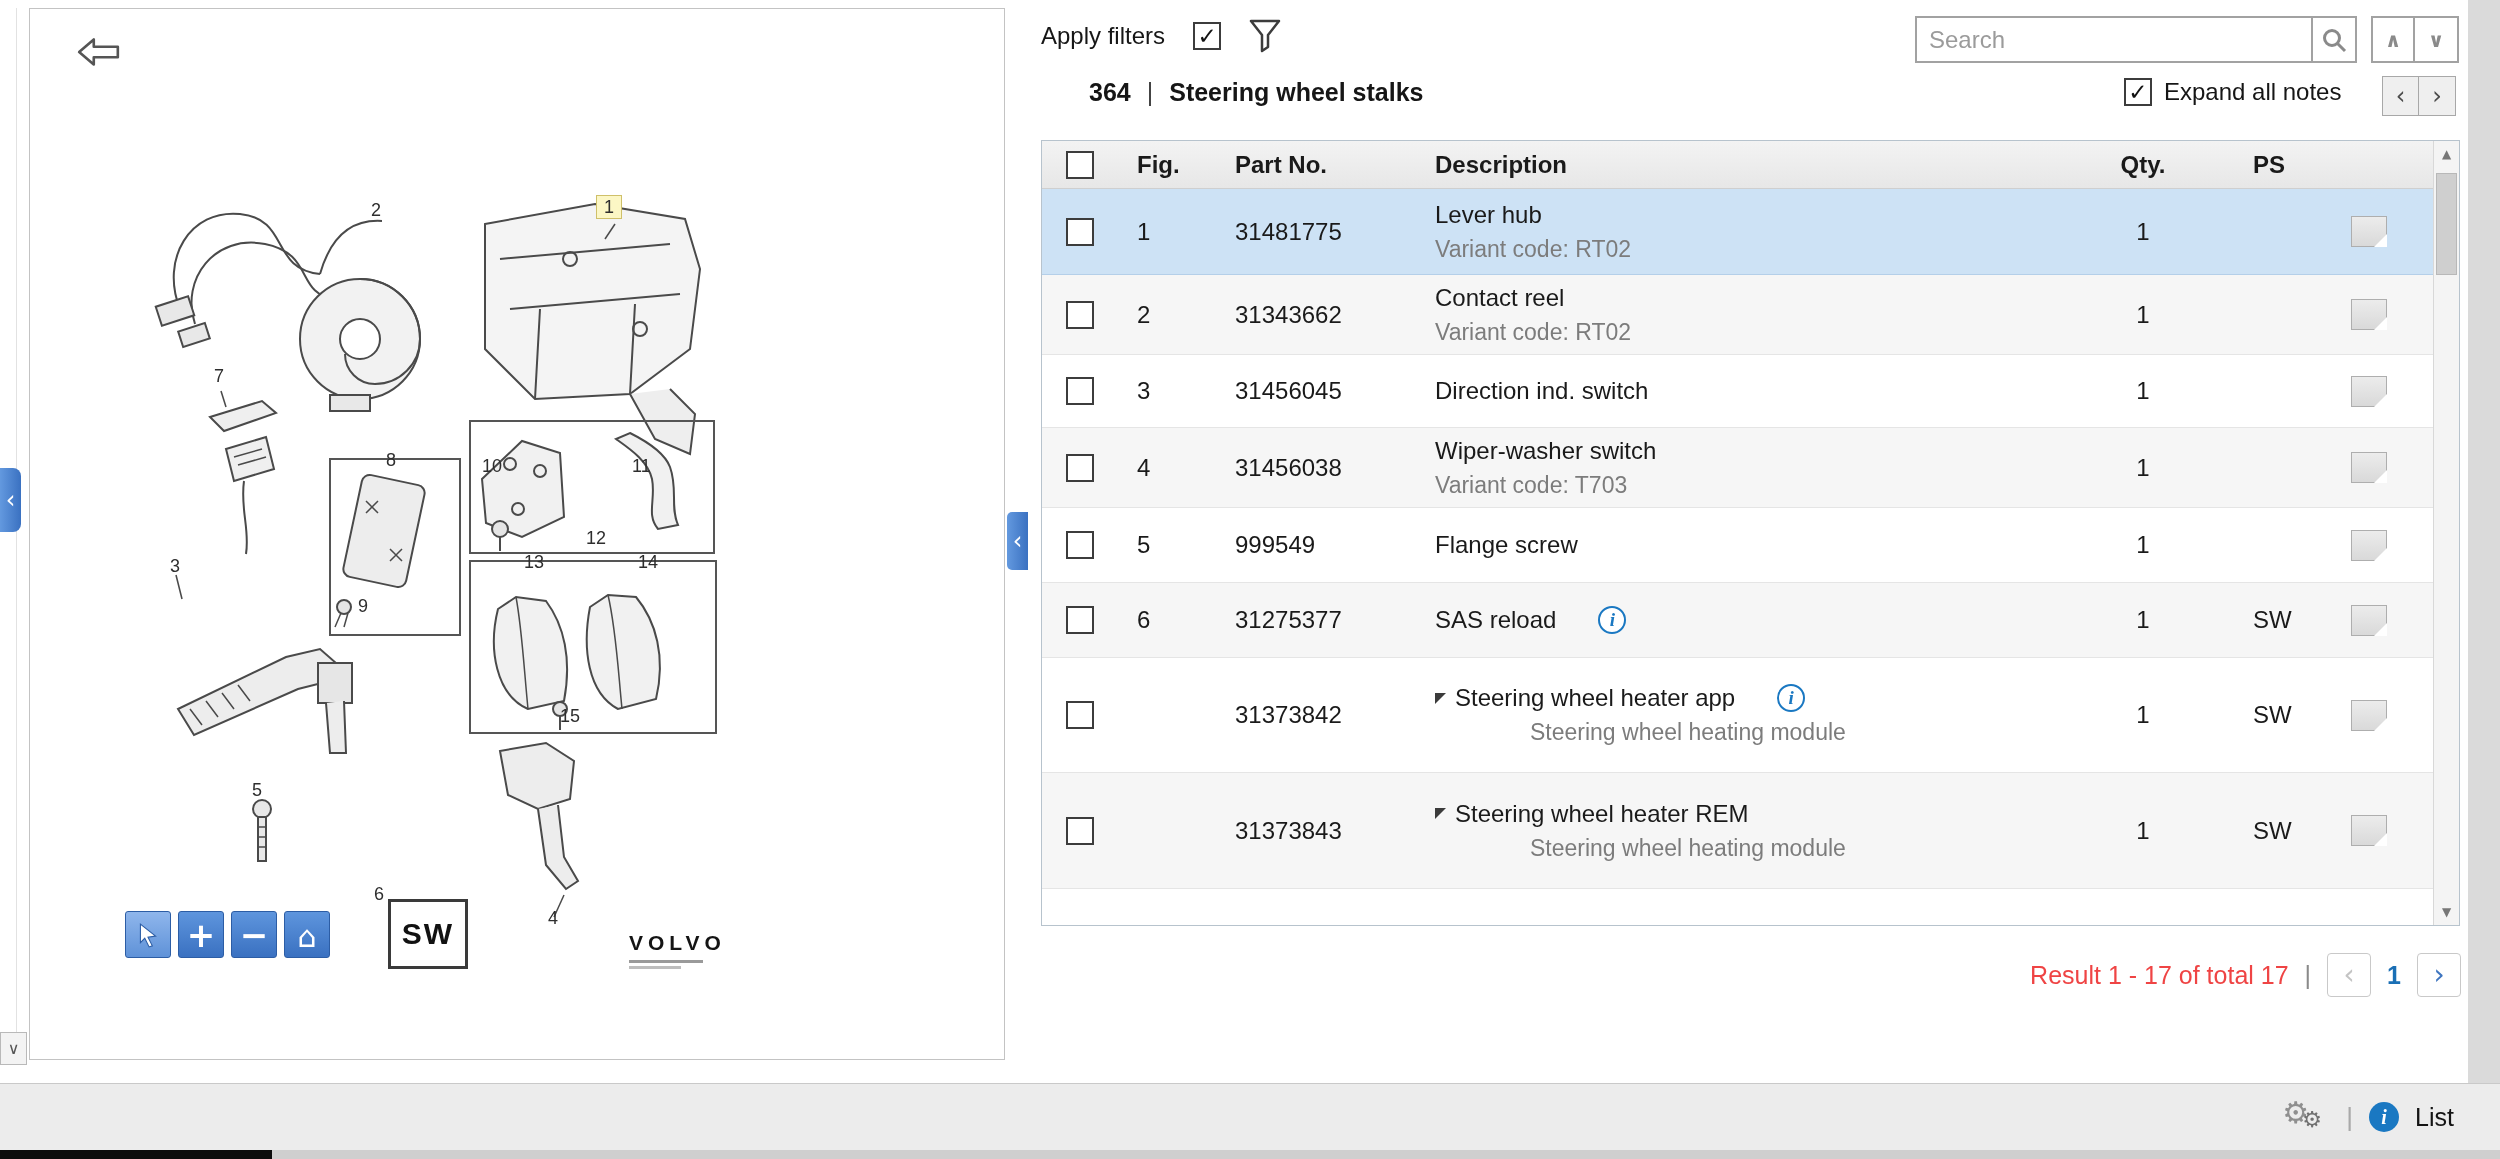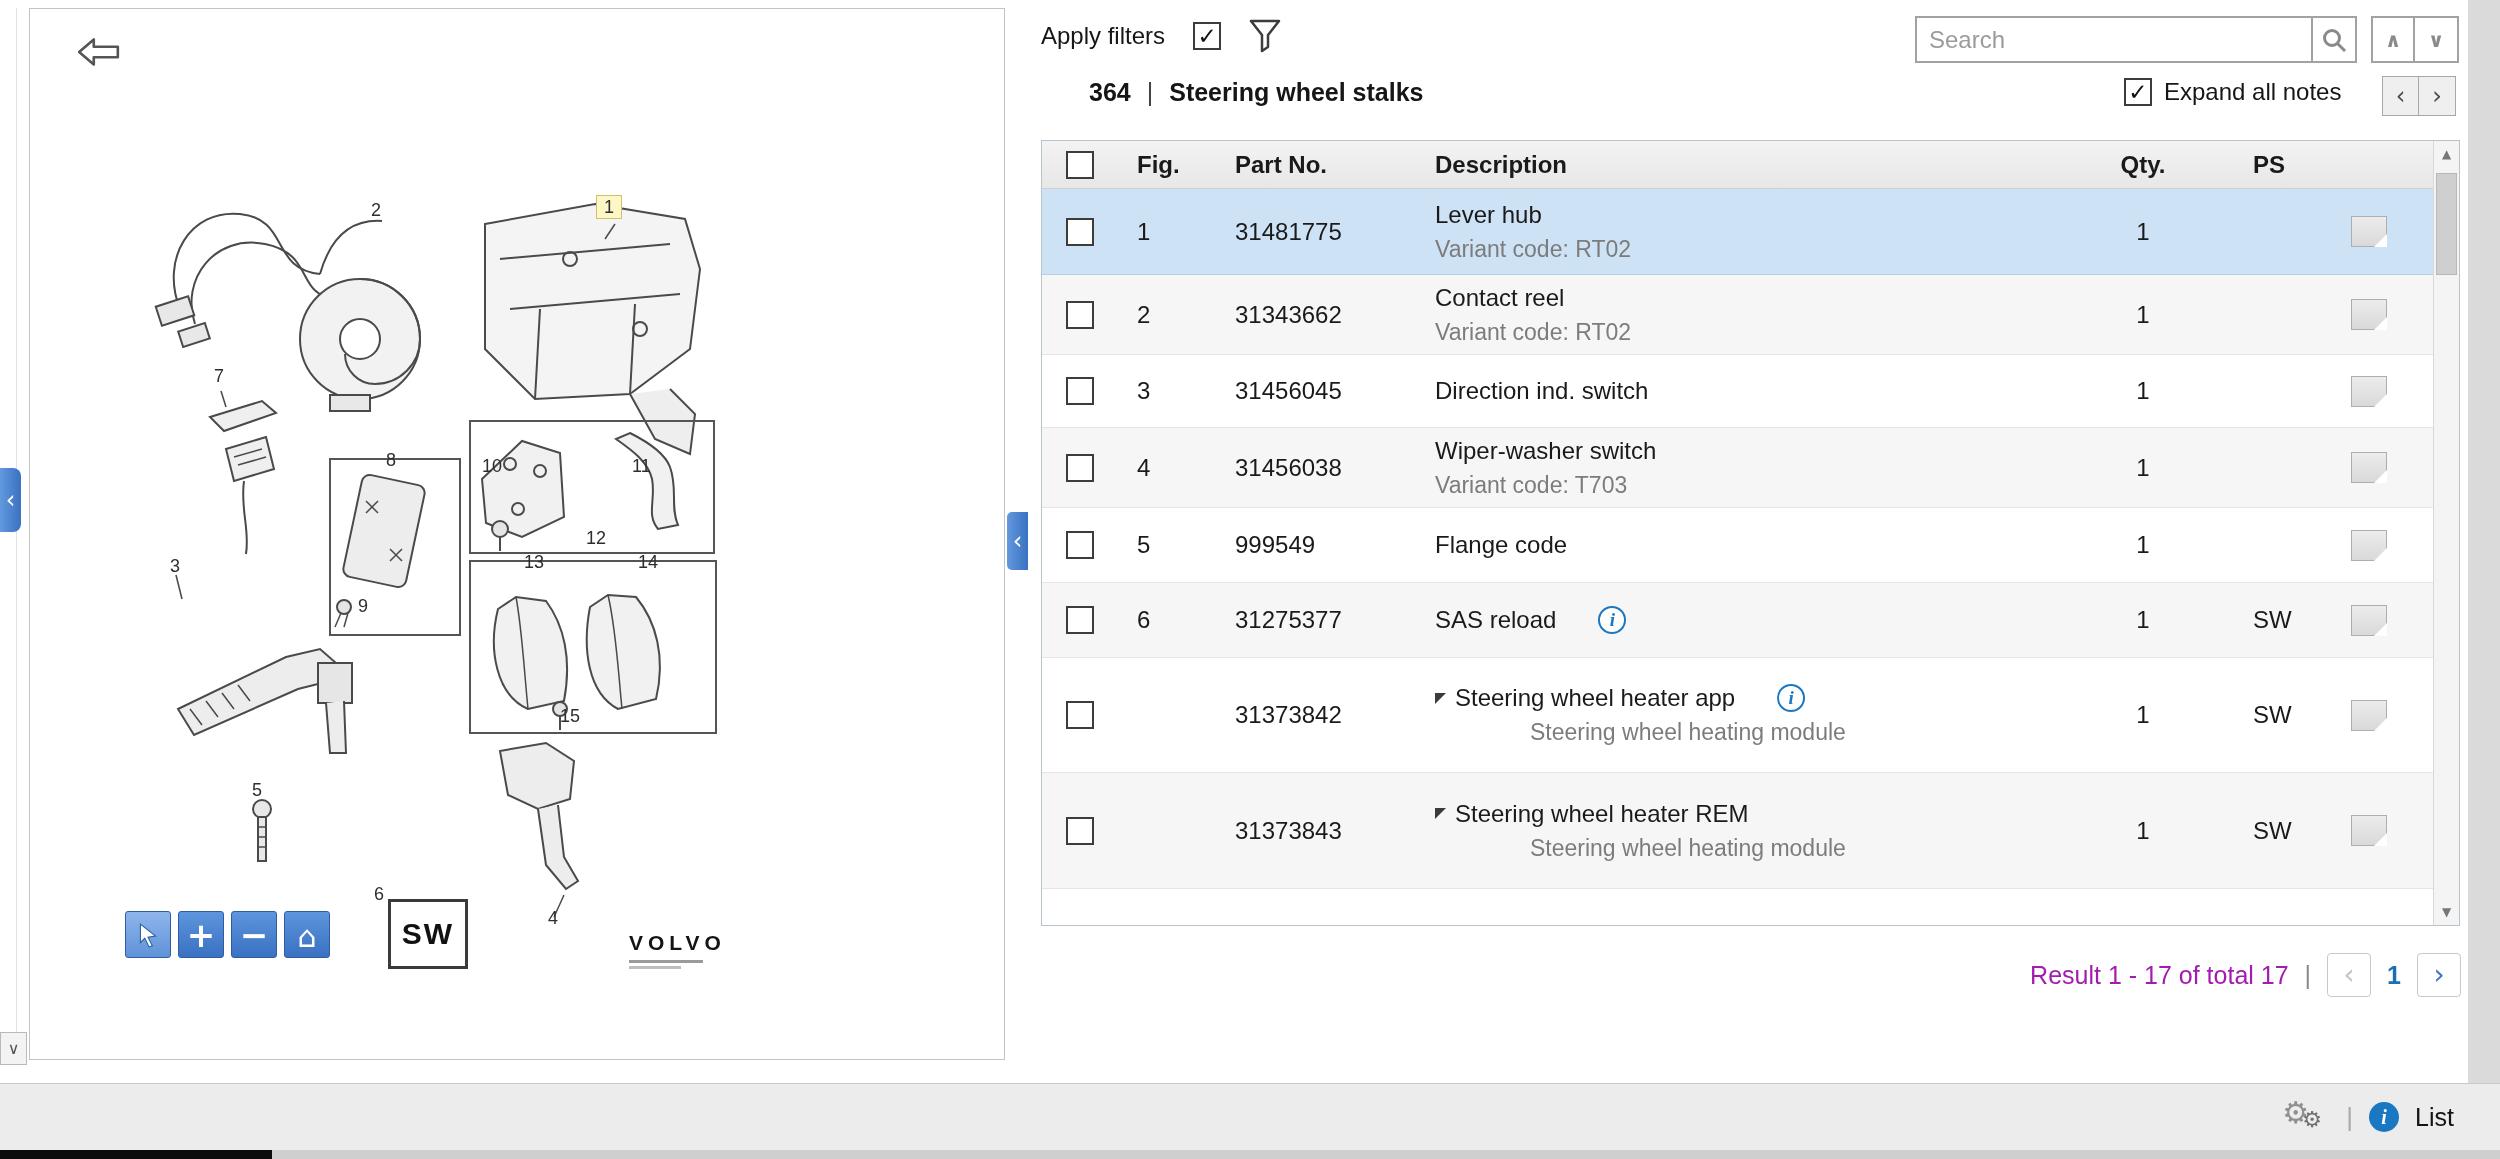--- a/index.html
+++ b/index.html
@@ -88,21 +88,21 @@
   .tree-icon{width:0;height:0;border-top:11px solid #3b3b3b;border-right:11px solid transparent;margin-right:9px;flex:none;}
   .t-scroll{width:26px;border-left:1px solid #d8d8d8;background:#f4f4f4;position:relative;flex:none;}
   .s-up,.s-down{position:absolute;left:0;width:100%;height:26px;display:flex;align-items:center;justify-content:center;cursor:pointer;}
   .s-up{top:0;} .s-down{bottom:0;}
   .s-up .chev,.s-down .chev{font-size:12px;color:#777;}
   .s-thumb{position:absolute;top:32px;left:2px;width:21px;height:102px;background:#cfcfcf;border:1px solid #b8b8b8;cursor:grab;}
 
   
   .create-btn{position:absolute;left:0;top:955px;width:309px;height:57px;border:1px solid #c6c6c6;background:#f7f7f7;color:#9d9d9d;font-size:24px;display:flex;align-items:center;justify-content:center;border-radius:2px;cursor:default;}
   .result-row{position:absolute;left:880px;top:952px;width:540px;height:46px;display:flex;align-items:center;justify-content:flex-end;gap:16px;}
-  .result-text{font-size:25px;color:#a21caf;}
+  .result-text{font-size:25px;color:#ef4444;}
   .result-div{font-size:25px;color:#8a8a8a;}
   .page-btn{width:44px;height:44px;border:1px solid #c9c9c9;border-radius:4px;background:#fff;display:flex;align-items:center;justify-content:center;cursor:pointer;}
   .page-btn .chev{font-size:28px;}
   .page-btn.disabled .chev{color:#c4c4c4;}
   .page-btn.active .chev{color:#3f76c0;}
   .page-num{font-size:25px;font-weight:bold;color:#1a6fb5;}
 
   
   .statusbar{position:absolute;left:0;top:1083px;width:2500px;height:67px;background:#ececec;border-top:1px solid #c9c9c9;}
   .status-right{position:absolute;right:46px;top:0;height:100%;display:flex;align-items:center;gap:16px;}
@@ -390,21 +390,21 @@
         </div>
 
         <div class="trow" style="height:75px;">
           <div class="c-check">
               <span class="checkbox"></span>
             </div>
           <div class="c-fig">5</div>
           <div class="c-part">999549</div>
           <div class="c-desc">
             <div class="main">
-                <span>Flange code</span>
+                <span>Flange screw</span>
               </div>
           </div>
           <div class="c-qty">1</div>
           <div class="c-ps"></div>
           <div class="c-note">
               <span class="note-icon"></span>
             </div>
         </div>
 
         <div class="trow alt" style="height:75px;">

